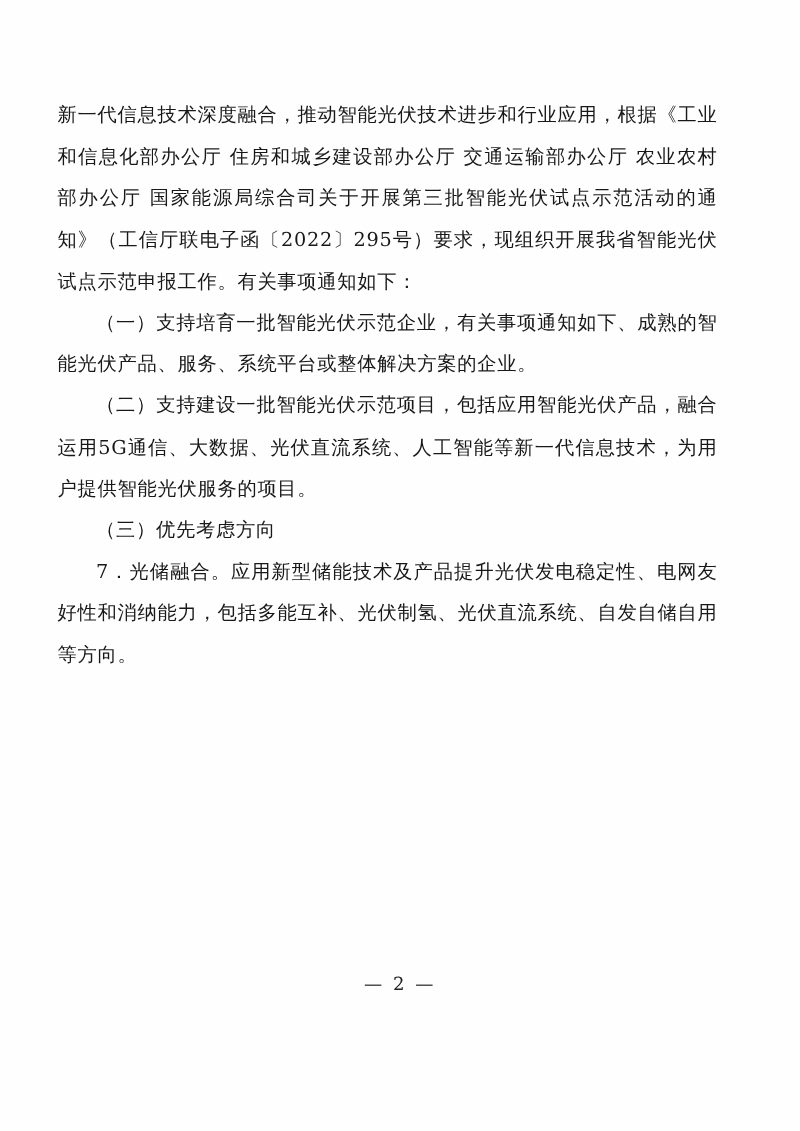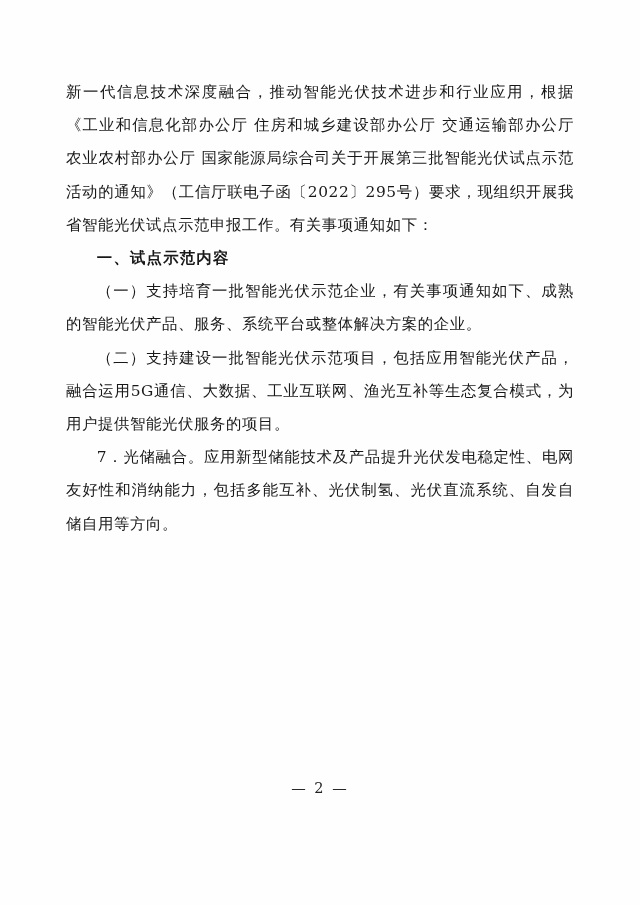--- a/index.html
+++ b/index.html
@@ -13,21 +13,21 @@
     font-family: "DejaVu Serif", "Liberation Serif", serif;
     color: #1a1a1a;
     overflow: hidden;
   }
   .page {
     position: relative;
     width: 640px;
     height: 905px;
     background: #fefefe;
     box-sizing: border-box;
-    padding: 76px 66px 0 66px;
+    padding: 76px 66px 0 46px;
   }
   .doc-body {
     font-size: 15.4px;
     line-height: 33.2px;
     text-align: justify;
     text-justify: inter-ideograph;
     letter-spacing: 0.6px;
     color: #181818;
   }
   .para {
@@ -53,19 +53,19 @@
     letter-spacing: 2px;
     color: #222;
   }
 </style>
 </head>
 <body>
 
 <div class="page">
   <div class="doc-body">
     <p class="para noindent">新一代信息技术深度融合，推动智能光伏技术进步和行业应用，根据《工业和信息化部办公厅 住房和城乡建设部办公厅 交通运输部办公厅 农业农村部办公厅 国家能源局综合司关于开展第三批智能光伏试点示范活动的通知》（工信厅联电子函〔2022〕295号）要求，现组织开展我省智能光伏试点示范申报工作。有关事项通知如下：</p>
-    <p class="heading">一、试点示范内容</p>
     <p class="para">（一）支持培育一批智能光伏示范企业，有关事项通知如下、成熟的智能光伏产品、服务、系统平台或整体解决方案的企业。</p>
-    <p class="para">（二）支持建设一批智能光伏示范项目，包括应用智能光伏产品，融合运用5G通信、大数据、工业互联网、渔光互补等生态复合模式，为用户提供智能光伏服务的项目。</p>
+    <p class="para">（二）支持建设一批智能光伏示范项目，包括应用智能光伏产品，融合运用5G通信、大数据、光伏直流系统、人工智能等新一代信息技术，为用户提供智能光伏服务的项目。</p>
+    <p class="para">（三）优先考虑方向</p>
     <p class="para">7．光储融合。应用新型储能技术及产品提升光伏发电稳定性、电网友好性和消纳能力，包括多能互补、光伏制氢、光伏直流系统、自发自储自用等方向。</p>
   </div>
   <div class="page-number">—  2  —</div>
 </div>
 
 </body></html>

